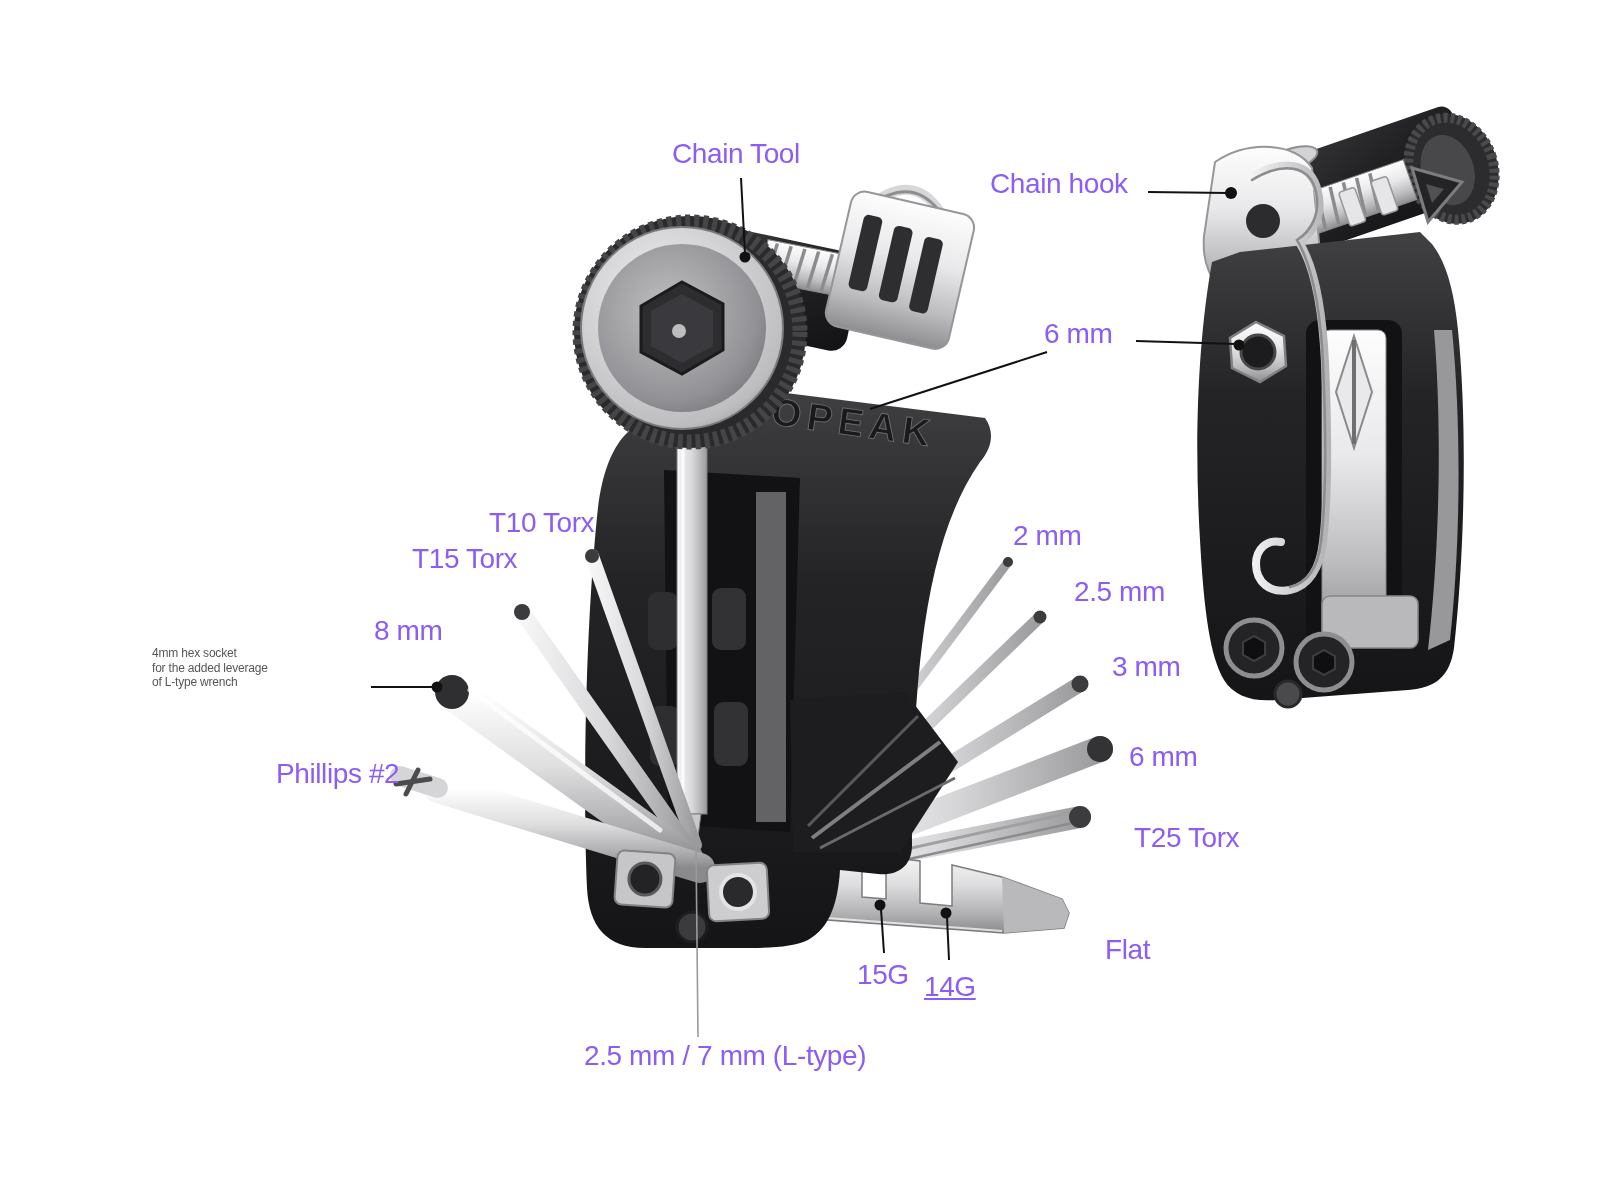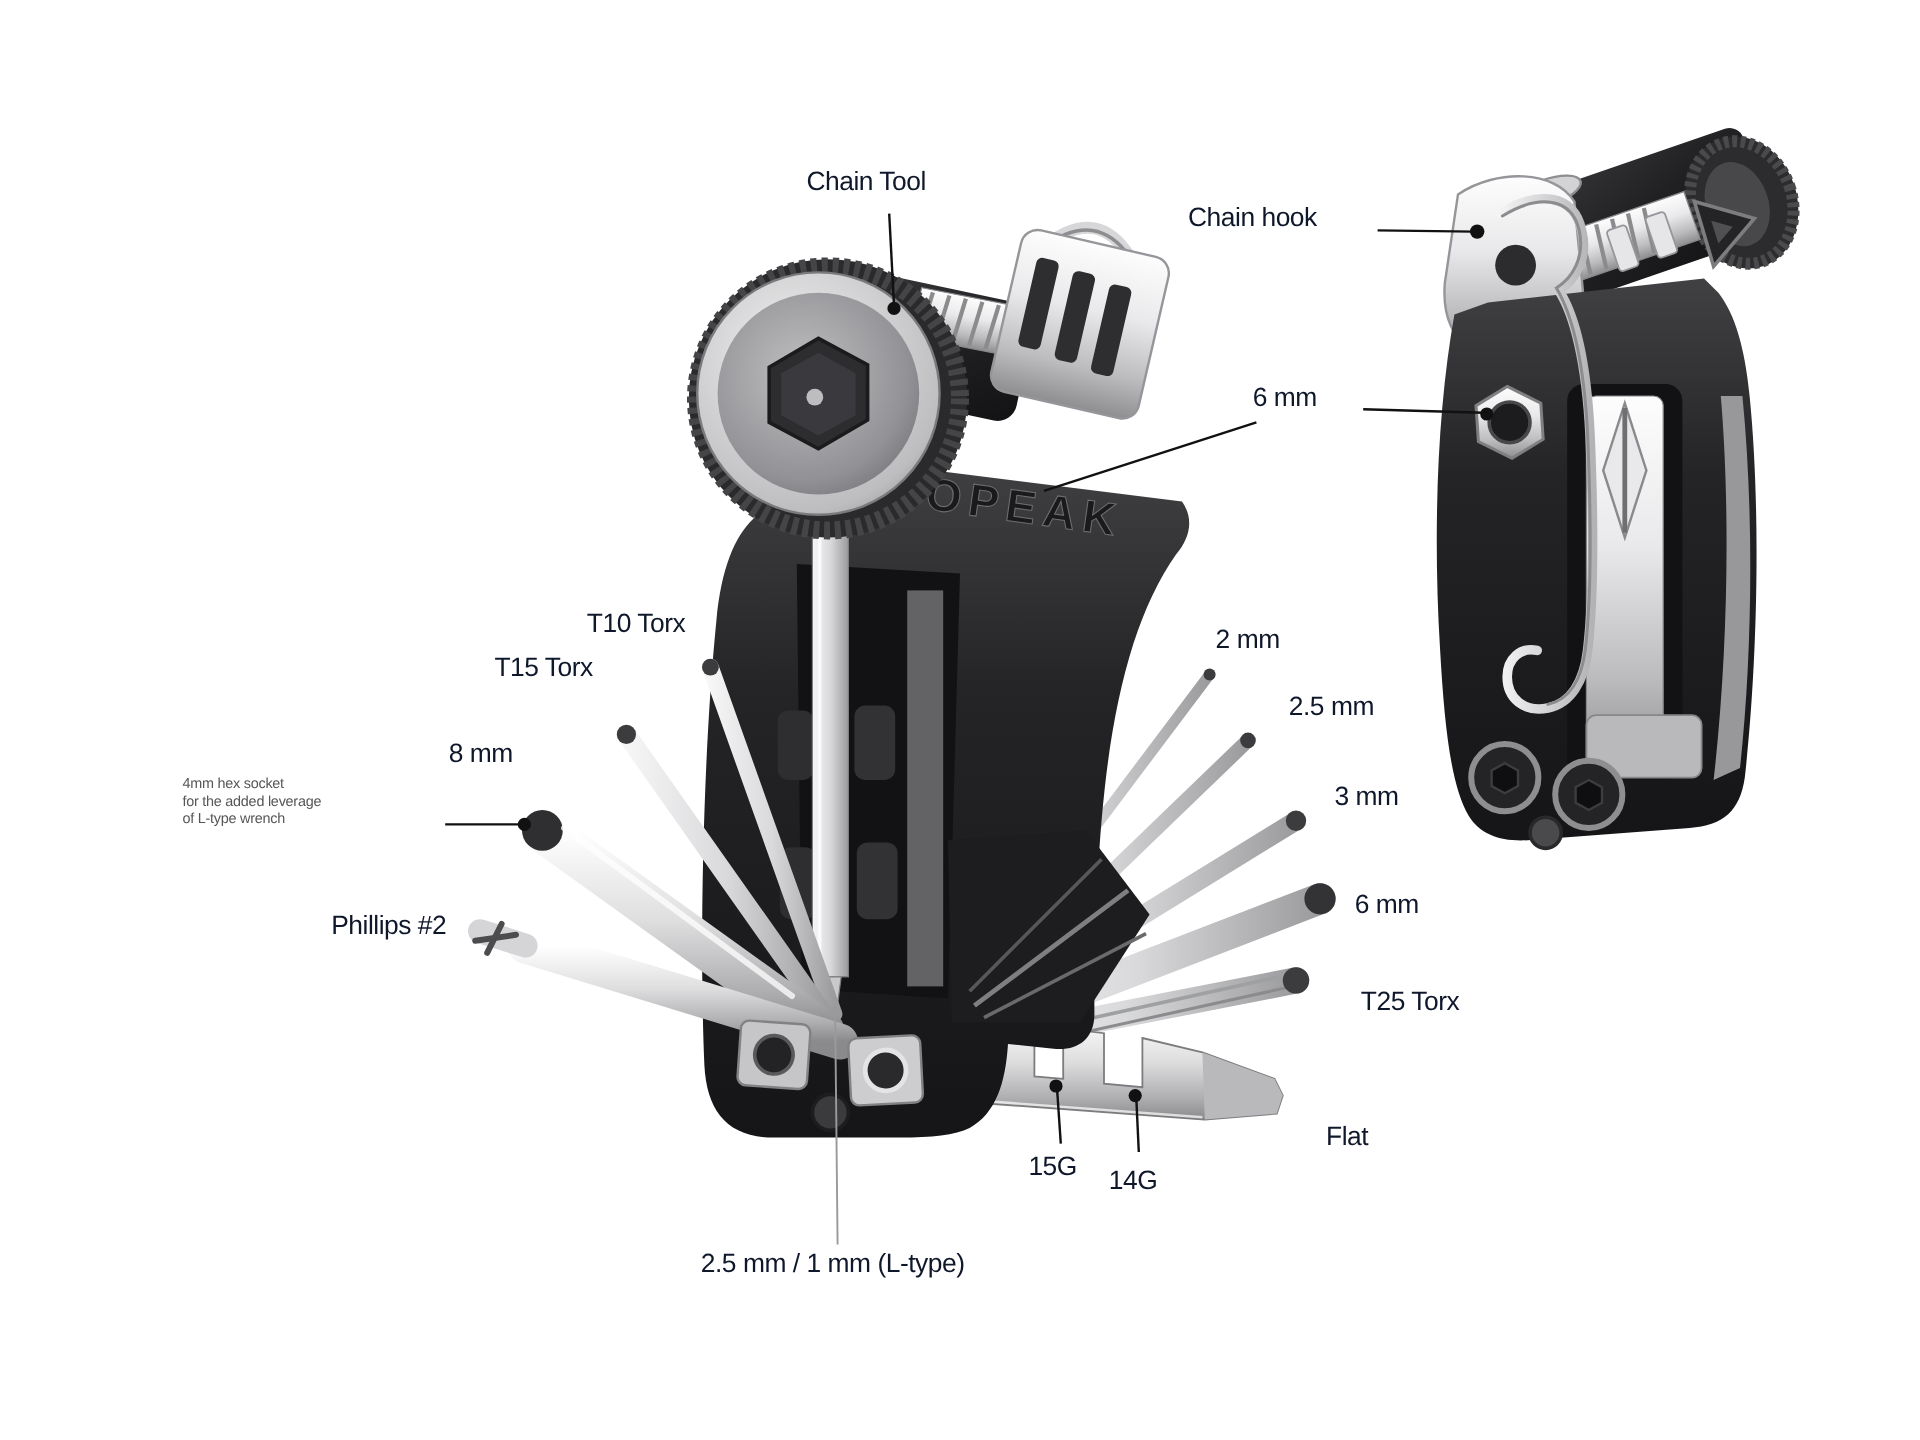--- a/index.html
+++ b/index.html
@@ -6,23 +6,23 @@
   #canvas{
     position:relative;
     width:1600px;height:1200px;
     background:#ffffff;
     overflow:hidden;
     font-family:"Liberation Sans", sans-serif;
   }
   #art{position:absolute;left:0;top:0;}
   .label{
     position:absolute;
-    font-size:22px;
+    font-size:28px;
     line-height:1.1;
-    color:#0f172a;
+    color:#8b5cf6;
     letter-spacing:-0.4px;
     white-space:nowrap;
   }
   .label.gray{
     font-size:12px;
     color:#565656;
     line-height:1.22;
     white-space:pre-line;
     letter-spacing:-0.2px;
   }
@@ -320,16 +320,16 @@
 for the added leverage
 of L-type wrench</div>
   <div class="label" style="left:276px;top:759px;">Phillips #2</div>
   <div class="label" style="left:1013px;top:521px;">2 mm</div>
   <div class="label" style="left:1074px;top:577px;">2.5 mm</div>
   <div class="label" style="left:1112px;top:652px;">3 mm</div>
   <div class="label" style="left:1129px;top:742px;">6 mm</div>
   <div class="label" style="left:1134px;top:823px;">T25 Torx</div>
   <div class="label" style="left:1105px;top:915px;margin-top:20px;">Flat</div>
   <div class="label" style="left:857px;top:960px;">15G</div>
-  <div class="label" style="left:924px;top:972px;">14G</div>
-  <div class="label" style="left:584px;top:1041px;">2.5 mm / 1 mm (L-type)</div>
+  <div class="label" style="left:924px;top:972px;text-decoration:underline;">14G</div>
+  <div class="label" style="left:584px;top:1041px;">2.5 mm / 7 mm (L-type)</div>
 
 </div>
 
 </body></html>

